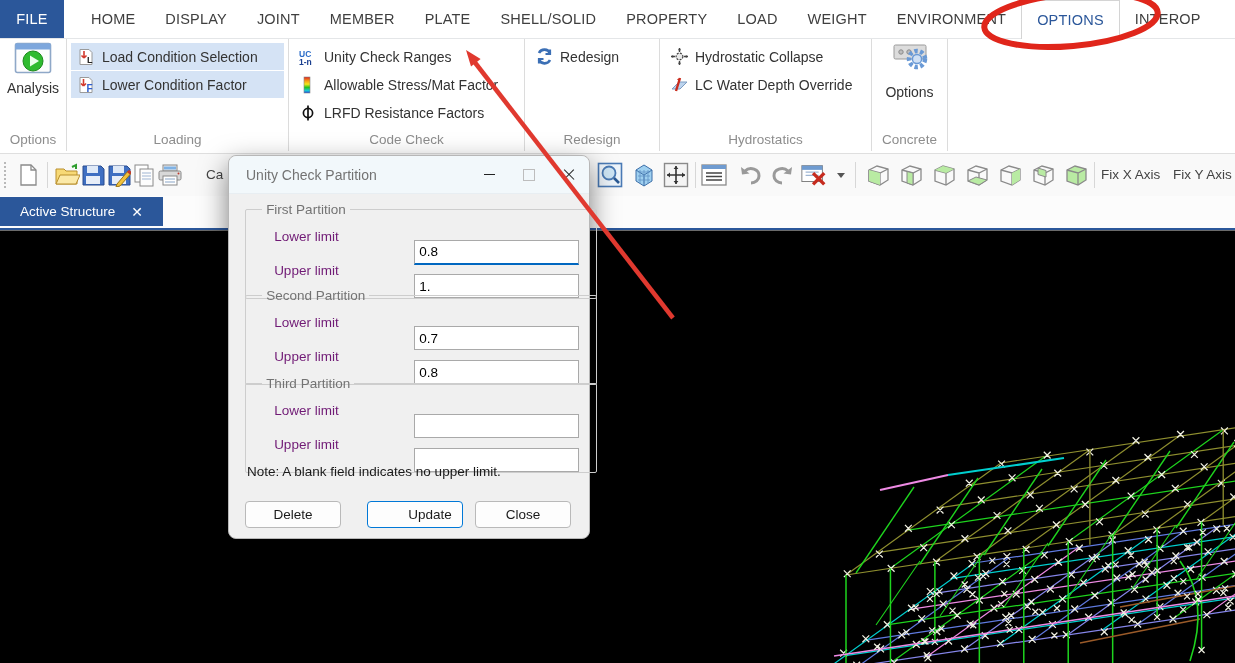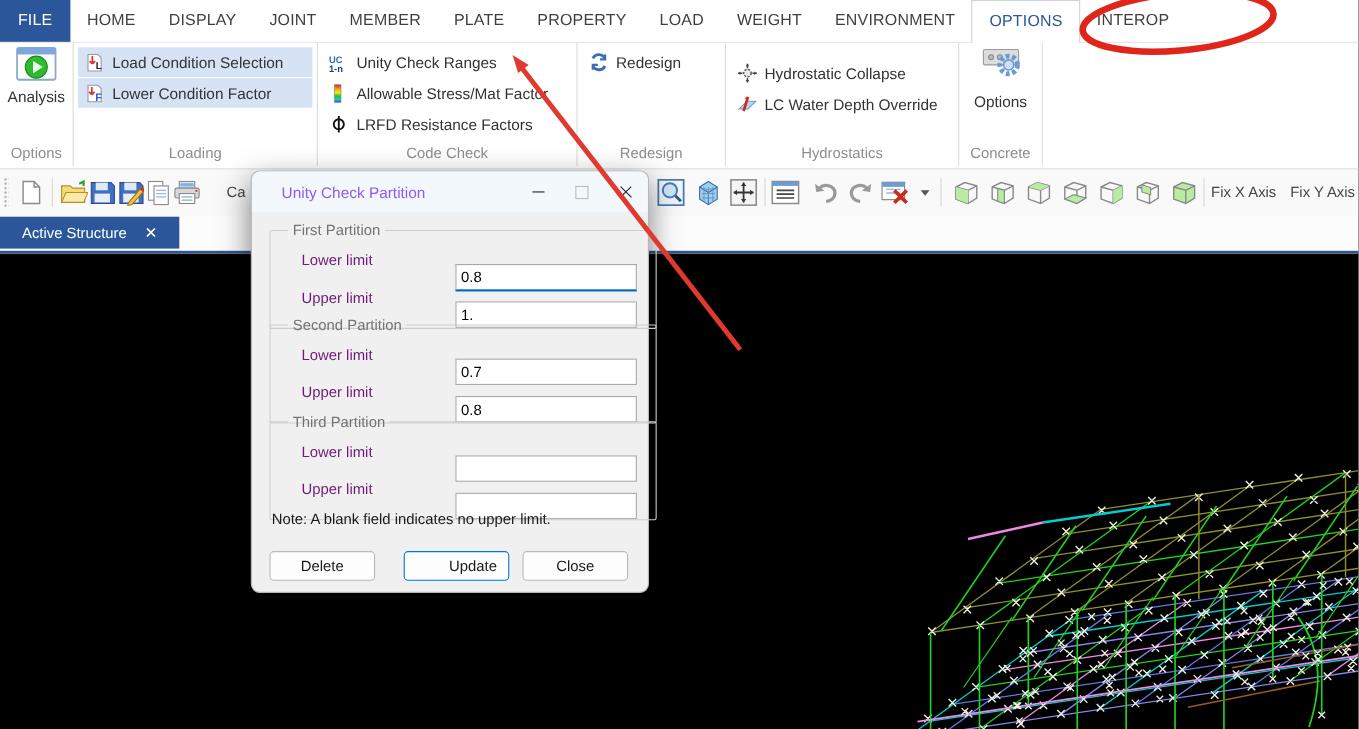--- a/index.html
+++ b/index.html
@@ -4,21 +4,21 @@
 <style>
   html,body{margin:0;padding:0;}
   body{width:1235px;height:663px;position:relative;overflow:hidden;
        font-family:"Liberation Sans","DejaVu Sans",sans-serif;background:#fff;
        -webkit-font-smoothing:antialiased;}
   
   .tabbar{position:absolute;left:0;top:0;width:1235px;height:38px;background:#fff;
           border-bottom:1px solid #e4e6e8;display:flex;align-items:stretch;z-index:3;}
   .tab{display:flex;align-items:center;padding:0 15px;font-size:14.5px;color:#3f3f3f;
        letter-spacing:.2px;cursor:default;white-space:nowrap;}
-  .tab.file{background:#2b579a;color:#fff;width:34px;justify-content:center;}
+  .tab.file{background:#2b579a;color:#fff;width:34px;justify-content:center;margin-right:12px;}
   .tab.active{color:#2b579a;background:#fff;border:1px solid #d4d4d4;border-bottom:none;
        margin-bottom:-1px;}
   
   .ribbon{position:absolute;left:0;top:38px;width:1235px;height:115px;background:#fff;
           border-bottom:1px solid #dfdfdf;z-index:2;}
   .rgroup{position:absolute;top:0;height:113px;border-right:1px solid #dcdcdc;}
   .rgroup-label{position:absolute;bottom:4px;left:0;right:0;text-align:center;
           font-size:13.5px;color:#8d8d8d;}
   .ritem{display:flex;align-items:center;gap:6px;height:27px;margin:1px 4px;
          padding:0 5px;font-size:14px;color:#333;cursor:default;white-space:nowrap;}
@@ -48,21 +48,21 @@
   
   .viewport{position:absolute;left:0;top:230px;width:1235px;height:433px;background:#000;
             border-top:1px solid #6a6a6a;z-index:1;}
   .viewport svg{position:absolute;left:0;top:0;}
   
   .dialog{position:absolute;left:228px;top:155px;width:360px;height:382px;background:#f0f0f0;
           border:1px solid #b7b7b7;border-radius:8px;z-index:20;
           box-shadow:0 10px 28px rgba(0,0,0,.5);font-size:13.5px;color:#1a1a1a;}
   .dlg-title{height:37px;background:#f2f8fb;border-radius:8px 8px 0 0;display:flex;
              align-items:center;border-bottom:1px solid #e8eef2;}
-  .dlg-title .t{flex:1;padding-left:27px;font-size:14px;color:#8b5cf6;}
+  .dlg-title .t{flex:1;padding-left:17px;font-size:14px;color:#737373;}
   .dlg-ctl{width:40px;height:37px;display:flex;align-items:center;justify-content:center;cursor:default;}
   .ctl-min{width:11px;height:1.4px;background:#222;}
   .ctl-max{width:10px;height:10px;border:1.2px solid #bdbdbd;}
   .ctl-x{position:relative;width:12px;height:12px;}
   .ctl-x:before,.ctl-x:after{content:"";position:absolute;left:-1px;top:5px;width:14px;height:1.4px;
        background:#222;}
   .ctl-x:before{transform:rotate(45deg);} .ctl-x:after{transform:rotate(-45deg);}
   .dlg-fieldset{position:absolute;left:14px;width:330px;border:1px solid #cdcdcd;
        border-radius:2px;}
   .dlg-legend{font-size:13.5px;color:#737373;padding:0 4px;margin-left:6px;}
@@ -83,20 +83,21 @@
 </head>
 <body>
 
 <div class="tabbar">
   <span class="tab file">FILE</span>
   <span class="tab">HOME</span>
   <span class="tab">DISPLAY</span>
   <span class="tab">JOINT</span>
   <span class="tab">MEMBER</span>
   <span class="tab">PLATE</span>
+  <span class="tab">SHELL/SOLID</span>
   <span class="tab">PROPERTY</span>
   <span class="tab">LOAD</span>
   <span class="tab">WEIGHT</span>
   <span class="tab">ENVIRONMENT</span>
   <span class="tab active">OPTIONS</span>
   <span class="tab">INTEROP</span>
 </div>
 
 <div class="ribbon">
 
@@ -188,21 +189,21 @@
           <path d="M15 13 A6 6 0 0 1 4 12.5" fill="none" stroke="#3b6fb5" stroke-width="2.6"></path>
           <path d="M4 16.5 V12 H8.5" fill="none" stroke="#3b6fb5" stroke-width="2.2"></path>
         </svg>
       </span>
       <span>Redesign</span>
     </div>
     <div class="rgroup-label">Redesign</div>
   </div>
 
   <div class="rgroup" style="left:660px;width:211px;">
-    <div class="ritem" style="margin-top:15px;">
+    <div class="ritem" style="margin-top:5px;">
       <span class="ricon">
         <svg width="19" height="19" viewBox="0 0 19 19">
           <circle cx="9.5" cy="9.5" r="3.4" fill="#e9e9e9" stroke="#444" stroke-width="1.2" stroke-dasharray="2 1.2"></circle>
           <path d="M9.5 1 V5 M9.5 14 V18 M1 9.5 H5 M14 9.5 H18" stroke="#444" stroke-width="1.4"></path>
           <path d="M9.5 1 l-1.6 2.2 h3.2 z M9.5 18 l-1.6 -2.2 h3.2 z M1 9.5 l2.2 -1.6 v3.2 z M18 9.5 l-2.2 -1.6 v3.2 z" fill="#444"></path>
         </svg>
       </span>
       <span>Hydrostatic Collapse</span>
     </div>
     <div class="ritem">

